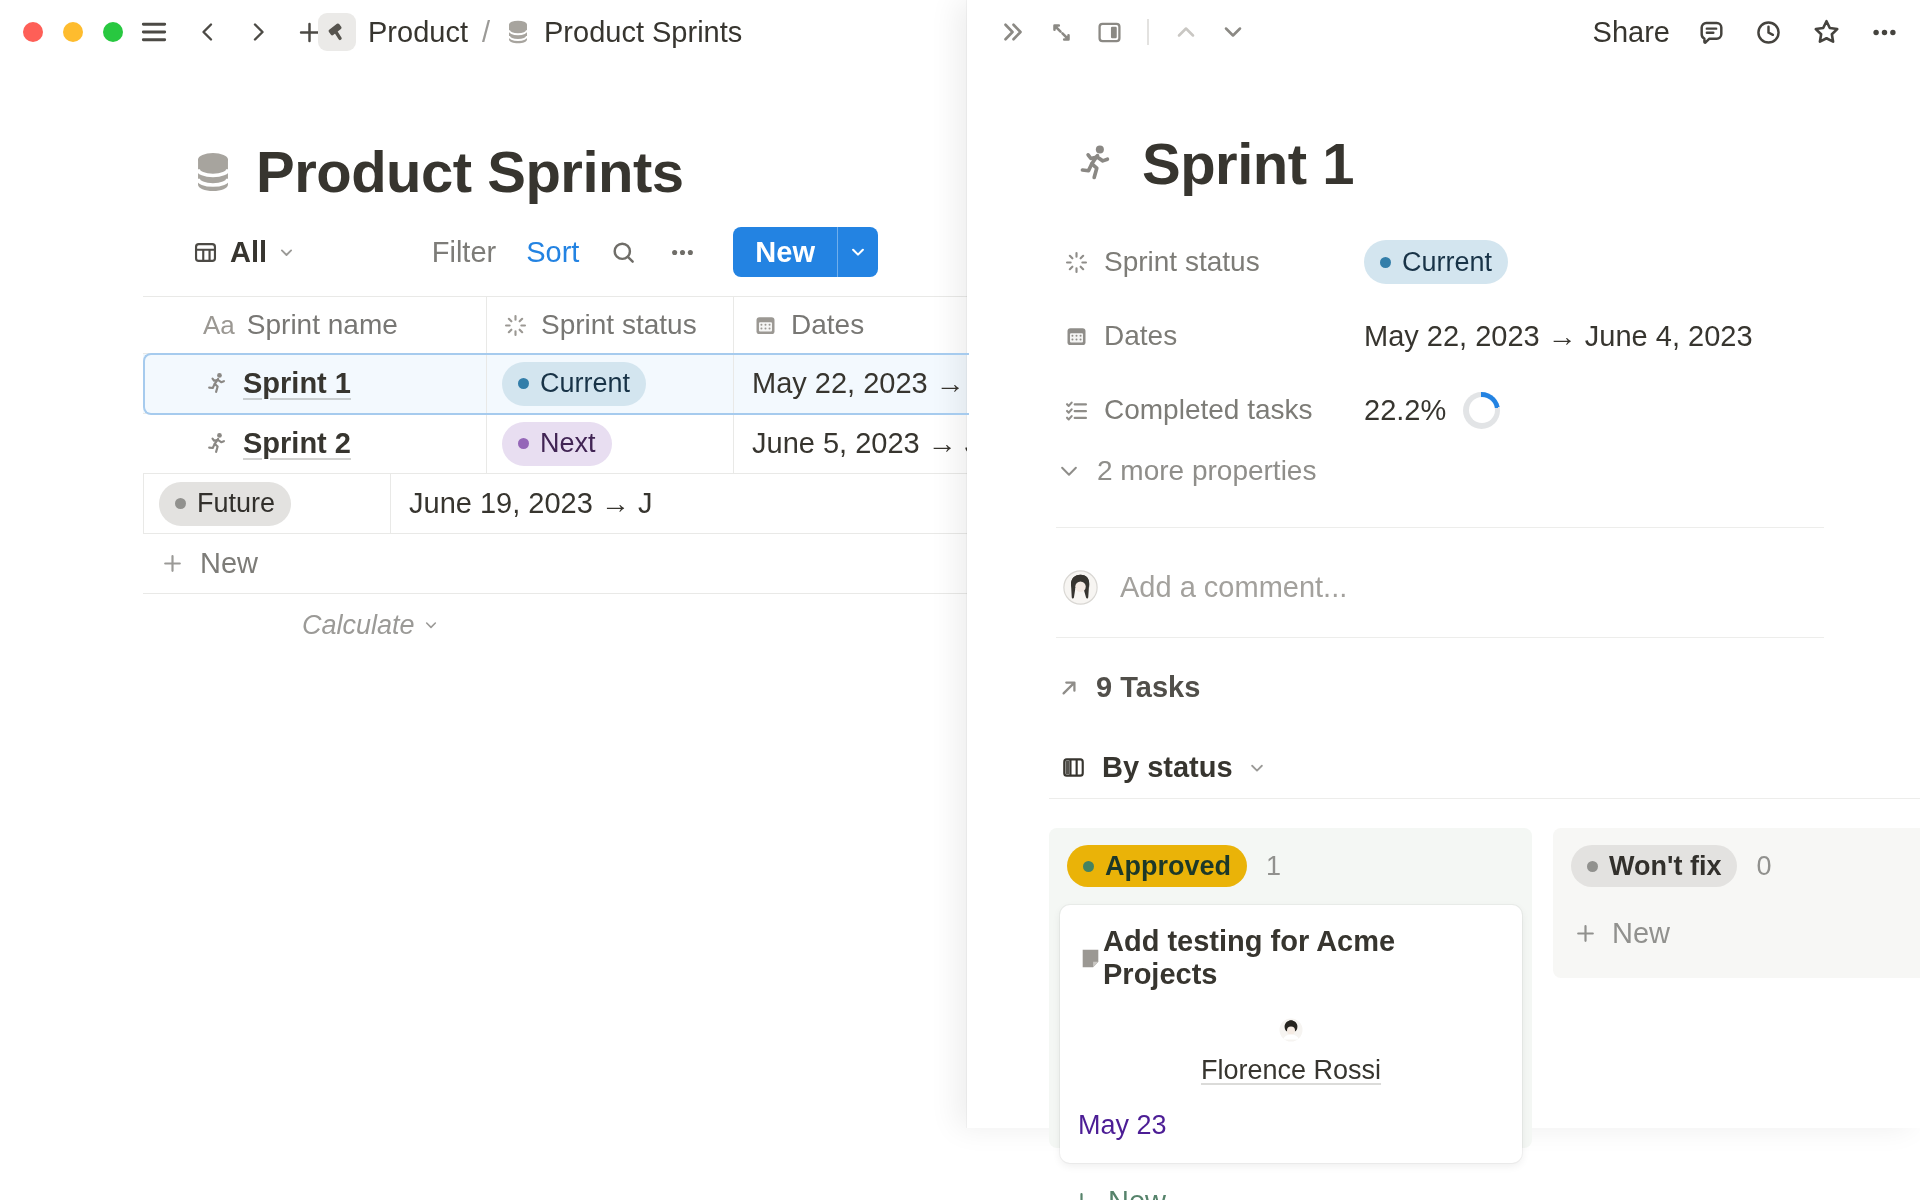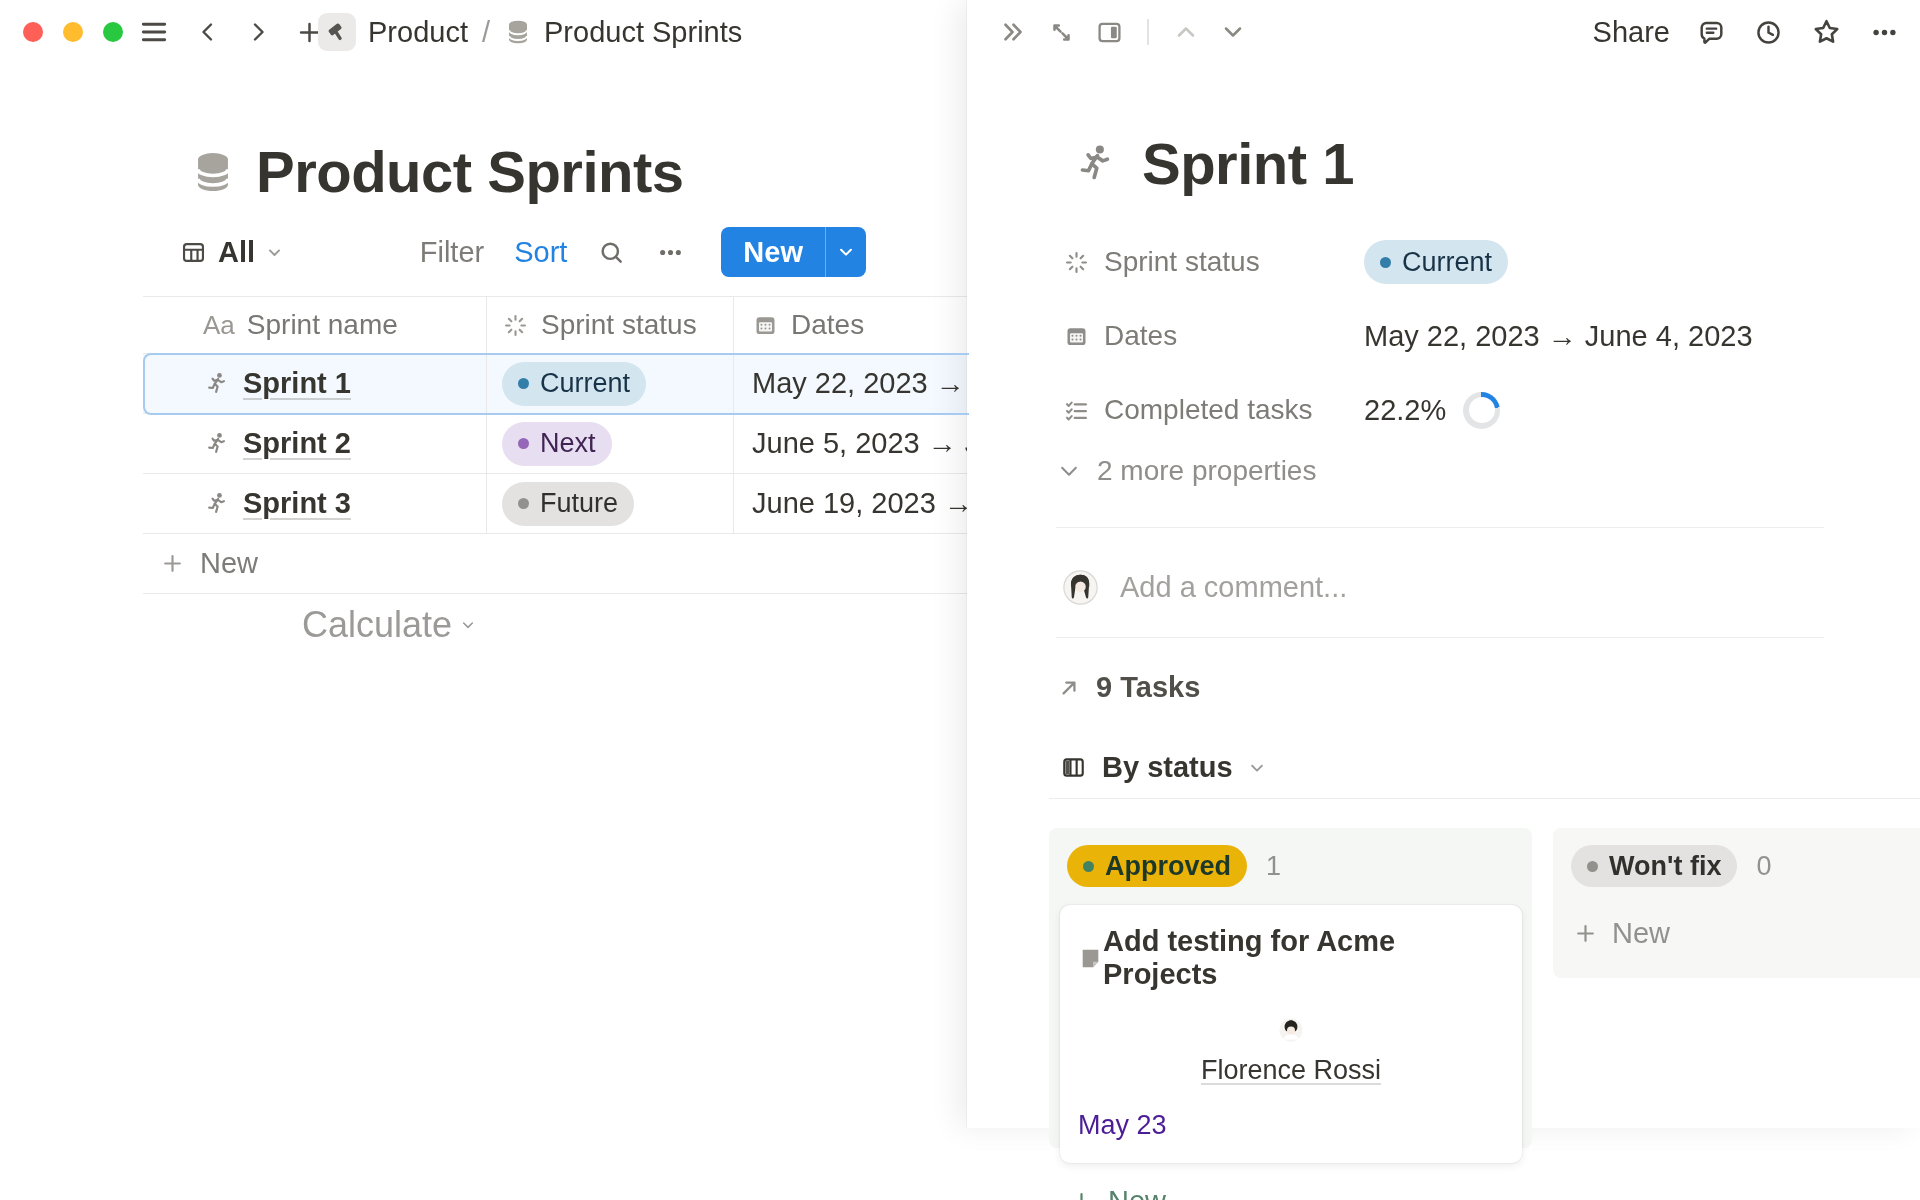--- a/index.html
+++ b/index.html
@@ -24,21 +24,21 @@
   .crumb-sep { color: #9b9a97; margin: 0 2px; }
   .crumb-db-icon { color: #a7a49e; display: grid; place-items: center; }
 
   
   .left-page { position: absolute; left: 0; top: 64px; width: 967px; height: 1136px; background: #fff; }
 
   .page-title { position: absolute; left: 190px; top: 74px; display: flex; align-items: center; gap: 20px; }
   .db-big { color: #a7a49e; }
   .page-title h1 { font-size: 58px; font-weight: 700; letter-spacing: -0.5px; color: #37352f; }
 
-  .view-toolbar { position: absolute; left: 180px; top: 162px; width: 686px; height: 52px; display: flex; align-items: center; }
+  .view-toolbar { position: absolute; left: 192px; top: 162px; width: 686px; height: 52px; display: flex; align-items: center; }
   .view-chip { display: flex; align-items: center; gap: 11px; font-size: 29px; font-weight: 600; color: #37352f; }
   .view-chip .tbl-ic { color: #4c4a45; }
   .view-chip .chev { color: #9b9a97; }
   .toolbar-right { margin-left: auto; display: flex; align-items: center; gap: 30px; }
   .tb-link { font-size: 29px; color: #7d7c78; }
   .tb-link.active { color: #2383e2; }
   .tb-icon { color: #6f6d68; display: grid; place-items: center; }
   .new-btn { margin-left: 6px; height: 50px; background: #2383e2; border: none; border-radius: 8px; display: flex; align-items: center; color: #fff; cursor: pointer; }
   .new-btn-main { padding: 0 22px; font-size: 29px; font-weight: 600; color: #fff; }
   .new-btn-divider { width: 1px; height: 50px; background: rgba(255,255,255,0.35); }
@@ -70,21 +70,21 @@
   .bdg-purple { background: #e8def1; color: #412454; }
   .bdg-purple .dot { background: #9567b8; }
   .bdg-gray { background: #e3e2e0; color: #32302c; }
   .bdg-gray .dot { background: #91918e; }
   .bdg-green { background: #eab308; color: #1c3829; font-weight: 600; }
   .bdg-green .dot { background: #448361; }
 
   .new-row { display: flex; align-items: center; height: 60px; border-bottom: 1px solid #e9e9e7; color: #7d7c78; font-size: 29px; gap: 15px; padding-left: 17px; }
   .new-row .plus-ic { color: #9b9a97; }
   .calc-row { display: flex; align-items: center; height: 62px; }
-  .calc-inner { margin-left: 159px; display: flex; align-items: center; gap: 8px; color: #9b9a97; font-size: 36px; }
+  .calc-inner { margin-left: 159px; display: flex; align-items: center; gap: 8px; color: #9b9a97; font-size: 27px; font-style: italic; }
 
   
   .peek { position: absolute; left: 967px; top: 0; width: 953px; height: 1128px; background: #fff; box-shadow: -1px 0 0 rgba(0,0,0,0.035), -10px 0 28px rgba(0,0,0,0.07); }
   .peek-tools { position: absolute; left: 31px; top: 0; height: 64px; display: flex; align-items: center; gap: 19px; color: #8b8984; }
   .vdiv { width: 2px; height: 26px; background: #e3e2e0; margin: 0 4px; }
   .chev-up { color: #c9c7c3; }
   .peek-actions { position: absolute; right: 20px; top: 0; height: 64px; display: flex; align-items: center; gap: 26px; color: #45433e; }
   .share-lbl { font-size: 29px; color: #37352f; }
 
   .peek-title { position: absolute; left: 105px; top: 130px; display: flex; align-items: center; gap: 26px; }
@@ -335,34 +335,20 @@
               <span class="dot"></span>
               <span>Next</span>
             </span>
         </div>
         <div class="td c-dates">
             <span class="date-text">June 5, 2023 → Ju</span>
           </div>
       </div>
 
       <div class="trow">
-        <div class="td c-name">
-          <span class="runner">
-            <svg width="26" height="26" viewBox="0 0 24 24">
-                <circle cx="15.2" cy="4.1" r="2.2" fill="currentColor"></circle>
-                <g fill="none" stroke="currentColor" stroke-width="2" stroke-linecap="round" stroke-linejoin="round">
-                  <path d="M13.9 7.4 10.8 11.9 13.5 14.3 12.1 19.3"></path>
-                  <path d="M10.8 11.9 9 15.7 5.7 15.3"></path>
-                  <path d="M13.7 8.2 16.8 10.3 19.3 9.4"></path>
-                  <path d="M13.7 8.2 10.3 9 8.8 7"></path>
-                </g>
-              </svg>
-          </span>
-          <span class="row-title">Sprint 3</span>
-        </div>
         <div class="td c-status">
           <span class="badge bdg-gray">
               <span class="dot"></span>
               <span>Future</span>
             </span>
         </div>
         <div class="td c-dates">
             <span class="date-text">June 19, 2023 → J</span>
           </div>
       </div>

